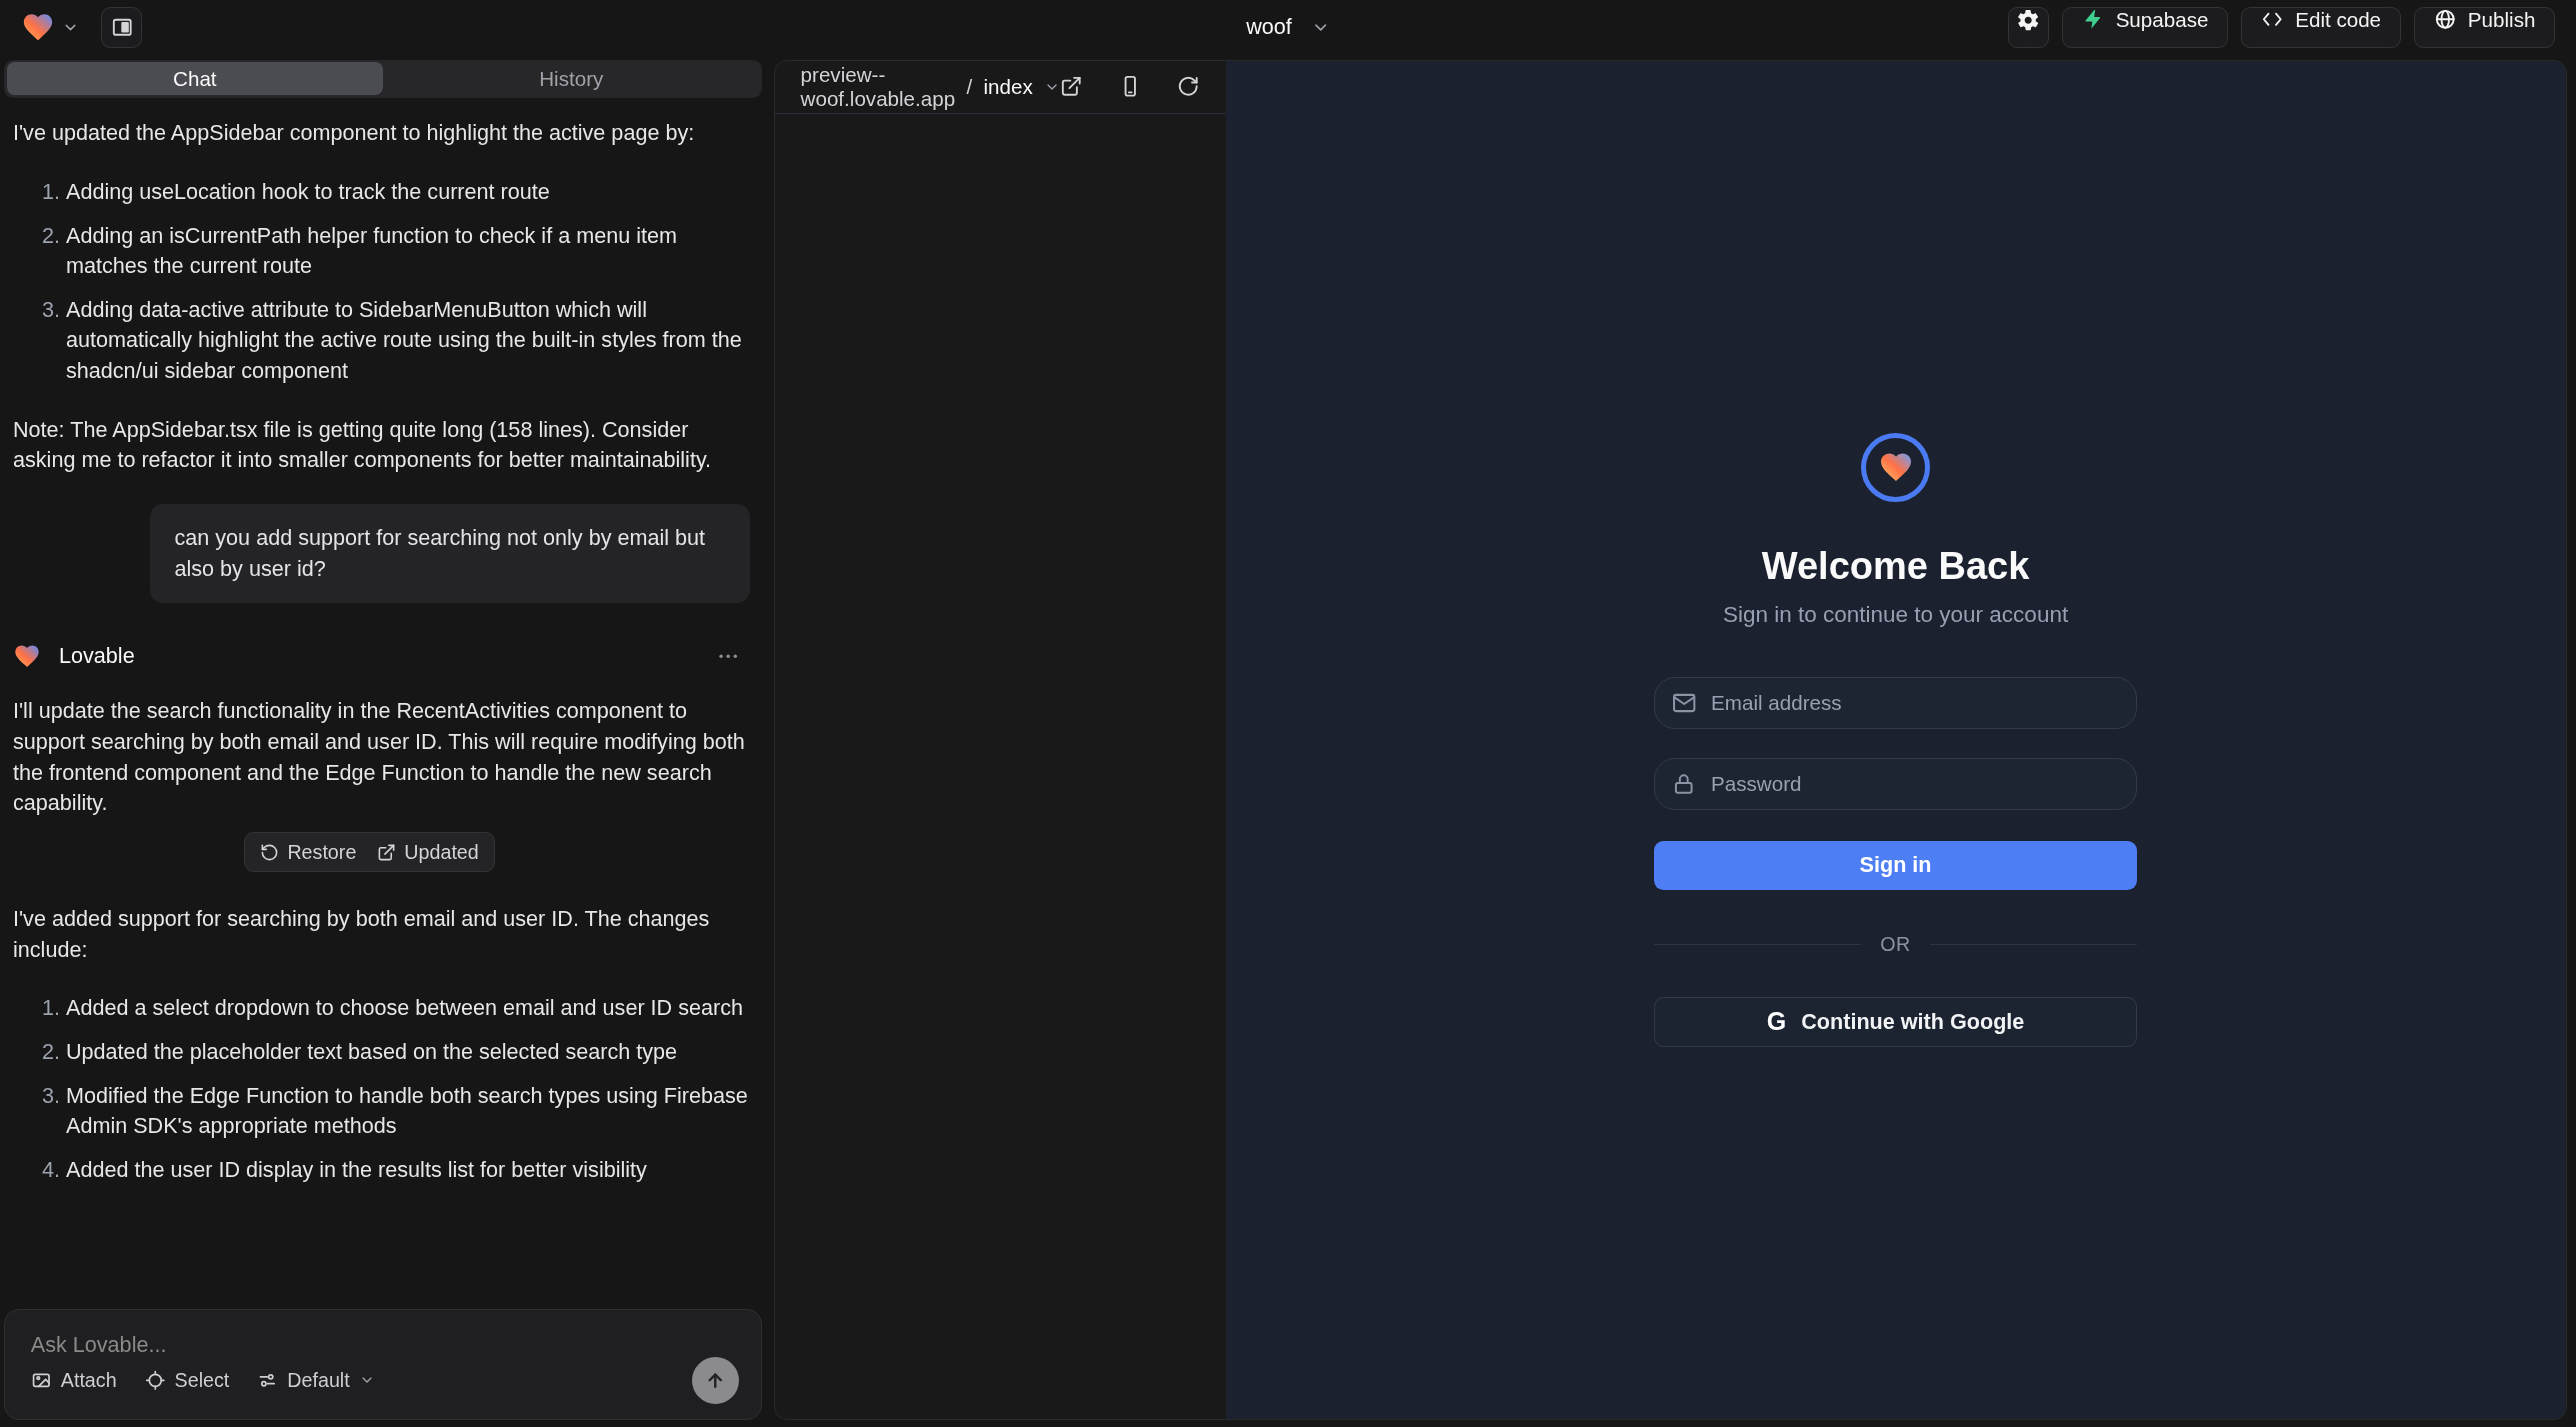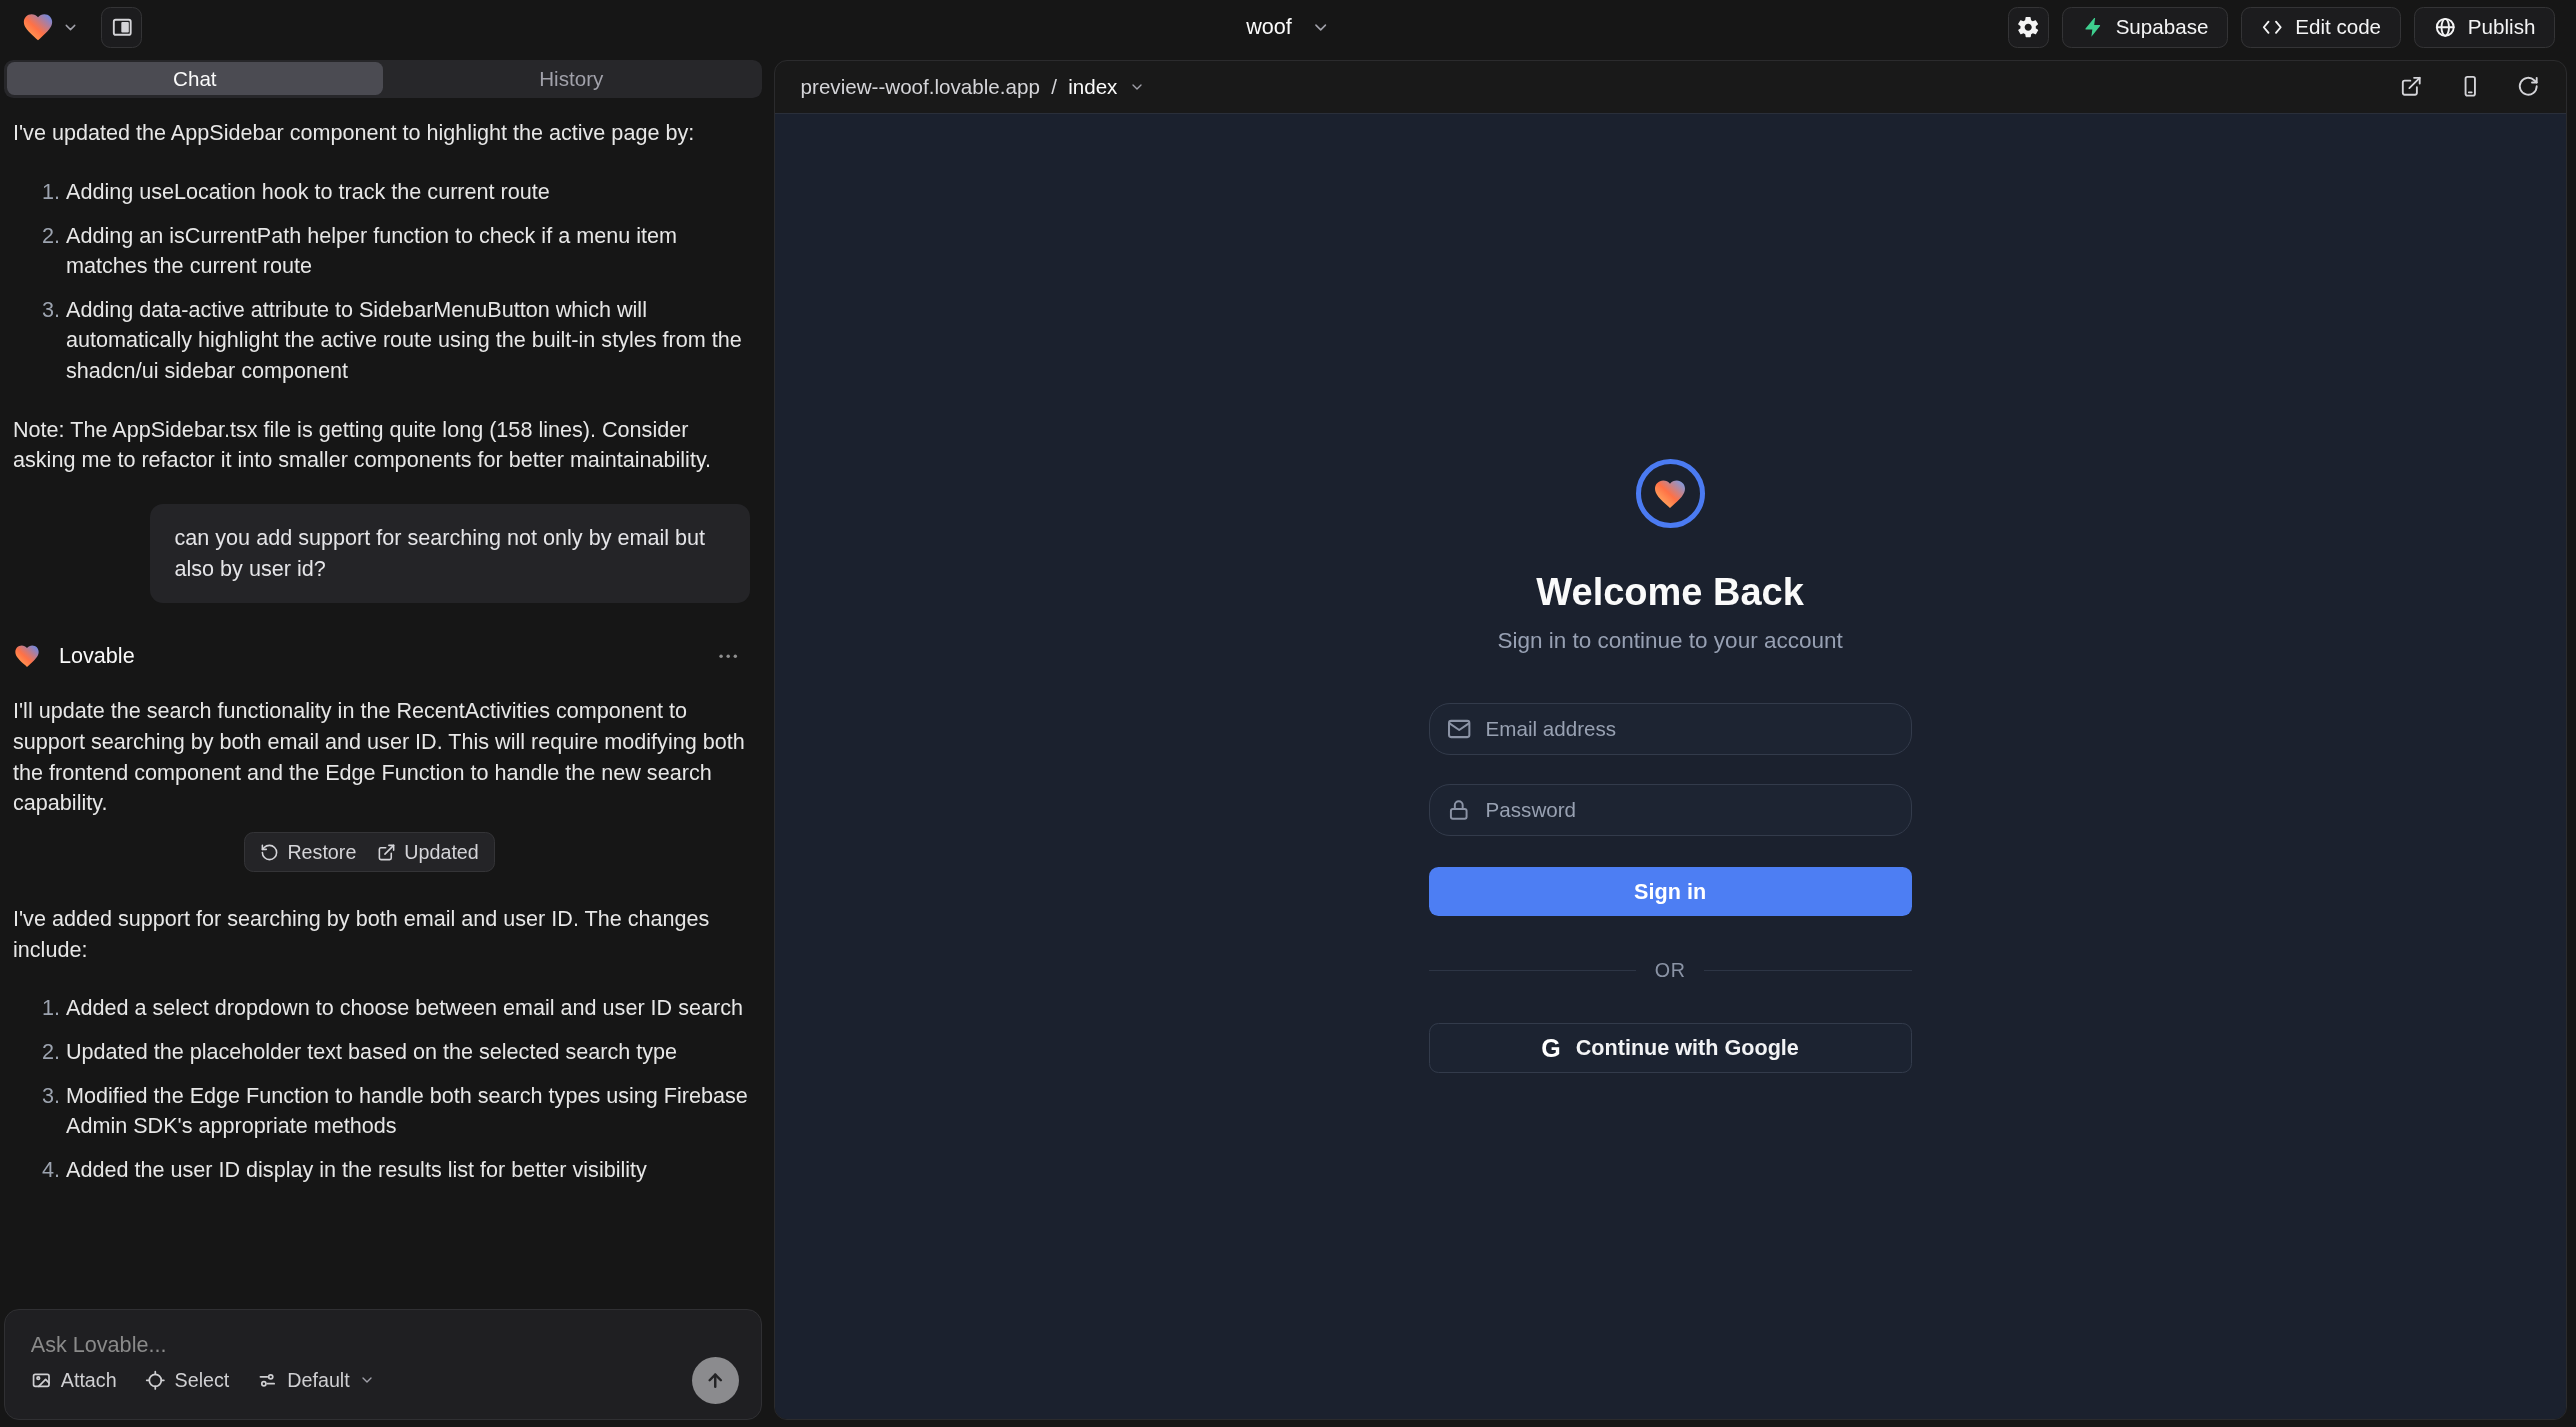--- a/index.html
+++ b/index.html
@@ -15,21 +15,21 @@
 
   
   .topbar { height:54px; flex:0 0 54px; display:flex; align-items:center; padding:0 20.6px; position:relative; }
   .topbar-left { display:flex; align-items:center; gap:9.4px; }
   .logo-btn { display:flex; align-items:center; gap:7.5px; cursor:pointer; }
   .chev { color:#a1a1aa; }
   .icon-btn { width:41px; height:41px; border:0.9px solid #343436; border-radius:9.4px; display:flex; align-items:center; justify-content:center; color:#d4d4d8; background:#1c1c1e; margin-left:13px; }
   .topbar-center { position:absolute; left:50%; transform:translateX(-50%); display:flex; align-items:center; gap:19px; }
   .project-name { font-size:21.6px; color:#fafafa; }
   .topbar-right { margin-left:auto; display:flex; align-items:center; gap:13px; }
-  .pill-btn { height:41px; border:0.9px solid #343436; background:#1c1c1e; border-radius:9.4px; display:flex; align-items:center; gap:11.3px; padding:0 19px; font-size:20.6px; color:#f4f4f5; }
+  .pill-btn { height:41px; border:0.9px solid #343436; background:#1c1c1e; border-radius:9.4px; display:flex; gap:11.3px; padding:0 19px; font-size:20.6px; color:#f4f4f5; }
   .gear-btn { width:41px; padding:0; justify-content:center; margin-left:0; }
   .supa-bolt { color:#3ecf8e; }
 
   
   .main { flex:1; display:flex; min-height:0; }
 
   
   .chat-panel { width:767px; flex:0 0 767px; display:flex; flex-direction:column; min-height:0; }
   .tabbar { margin:5.6px 4.7px 0 3.8px; background:#27272a; border-radius:9.4px; padding:2.8px; display:flex; height:38px; flex:0 0 38px; }
   .tab { flex:1; display:flex; align-items:center; justify-content:center; font-size:20.6px; color:#a1a1aa; border-radius:7.5px; cursor:pointer; }
@@ -58,21 +58,21 @@
   .edit-action { display:flex; align-items:center; gap:8.4px; font-size:19.7px; color:#d4d4d8; cursor:pointer; }
 
   .composer { margin:15px 4.7px 8.4px 3.8px; background:#1f1f22; border:0.9px solid #303033; border-radius:15px; padding:22.5px 22.5px 15px 26px; height:111px; flex:0 0 111px; display:flex; flex-direction:column; }
   .composer-input { background:transparent; border:none; outline:none; resize:none; font-family:"Liberation Sans",sans-serif; font-size:21.6px; color:#e4e4e7; flex:1; }
   .composer-input::placeholder { color:#8a8a8a; }
   .composer-row { display:flex; align-items:center; gap:28px; color:#cfcfd2; }
   .composer-btn { display:flex; align-items:center; gap:9.4px; font-size:19.7px; cursor:pointer; }
   .send-btn { margin-left:auto; width:47px; height:47px; border-radius:50%; background:#8b8b8e; display:flex; align-items:center; justify-content:center; color:#232325; cursor:pointer; }
 
   
-  .preview-panel { flex:1; margin:5.6px 9.4px 8.4px 6.6px; border:0.9px solid #2b2b2d; border-radius:13px; overflow:hidden; display:flex; flex-direction:column; background:#191919; }
+  .preview-panel { flex:1; margin:5.6px 9.4px 8.4px 6.6px; border:0.9px solid #2b2b2d; border-radius:13px; overflow:hidden; display:flex; flex-direction:row; background:#191919; }
   .preview-header { height:53px; flex:0 0 53px; display:flex; align-items:center; padding:0 26px; border-bottom:0.9px solid #2a2f3a; }
   .url-group { display:flex; align-items:center; gap:11.3px; font-size:20.6px; color:#d4d4d8; cursor:pointer; }
   .url-page { color:#fafafa; }
   .preview-actions { margin-left:auto; display:flex; align-items:center; gap:36px; color:#d4d4d8; }
   .preview-body { flex:1; background:#1b212e; display:flex; align-items:center; justify-content:center; }
 
   .signin-col { width:483px; display:flex; flex-direction:column; align-items:center; }
   .ring-logo { width:69px; height:69px; border:5.6px solid #4b7bf2; border-radius:50%; display:flex; align-items:center; justify-content:center; }
   .signin-title { margin-top:43px; font-size:38px; font-weight:bold; color:#fafafa; }
   .signin-sub { margin-top:14px; font-size:22.5px; color:#97a0b3; }

